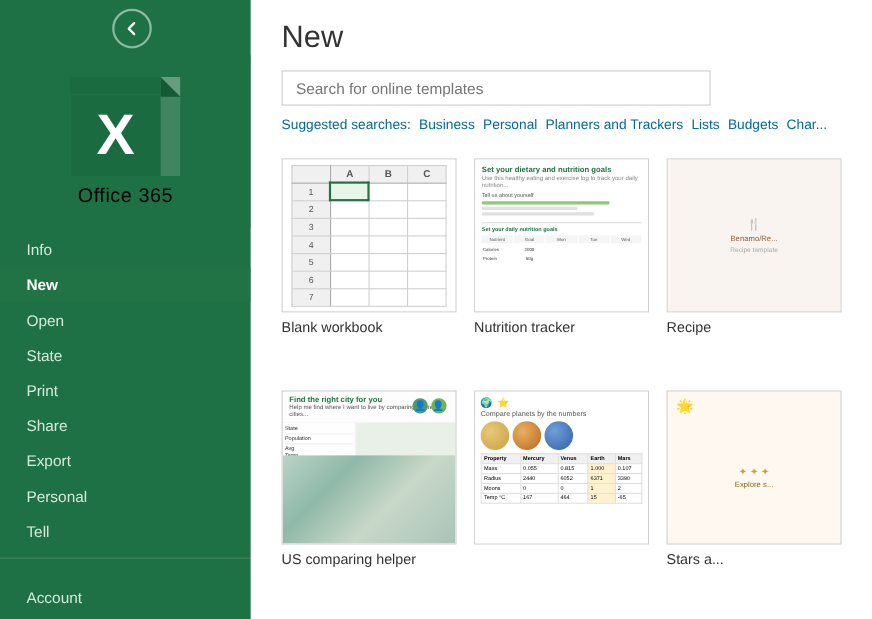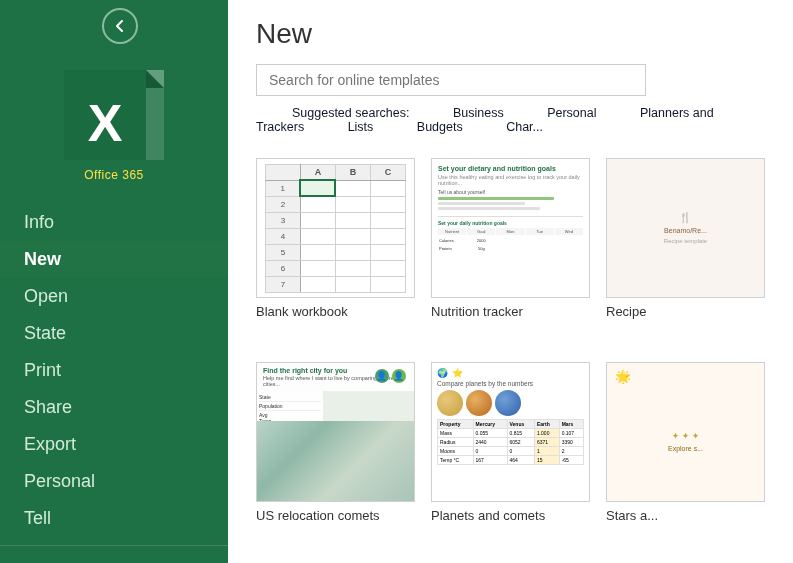--- a/index.html
+++ b/index.html
@@ -39,22 +39,22 @@
     }
 
     .logo-fold {
       position: absolute;
       top: 0; left: 0;
       width: 100px;
       height: 90px;
     }
 
     .logo-title {
-      color: #fde047;
-      font-size: 12px;
+      color: #000000;
+      font-size: 18px;
       font-weight: 300;
       letter-spacing: 0.5px;
       text-align: center;
     }
 
     .back-btn {
       width: 36px;
       height: 36px;
       border-radius: 50%;
       border: 2px solid rgba(255,255,255,0.5);
@@ -70,21 +70,21 @@
     .nav-section {
       display: flex;
       flex-direction: column;
       flex: 1;
       padding-top: 4px;
     }
 
     .nav-item {
       padding: 8px 24px;
       color: #d4ead9;
-      font-size: 18px;
+      font-size: 14px;
       cursor: pointer;
       white-space: nowrap;
       transition: background 0.1s;
     }
 
     .nav-item.active {
       background: #217346;
       color: #fff;
       font-weight: 600;
     }
@@ -131,23 +131,22 @@
       outline: none;
     }
 
     .suggested-searches {
       margin-top: 10px;
       font-size: 12.5px;
       color: #555;
     }
 
     .suggested-searches span {
-      color: #0f172a;
+      color: #0369a1;
       margin-right: 4px;
-      margin-left: 36px;
     }
 
     .search-tag {
       color: #0563bb;
       cursor: pointer;
       margin-right: 6px;
       font-size: 12.5px;
     }
 
     .templates-grid {
@@ -602,21 +601,21 @@
               </div>
           </div>
           <div class="map-image"></div>
 
           <div class="people-icons" style="top:6px; right:8px; left:auto;">
             <div class="person-icon" style="background:#4a9d6b; color:white;">👤</div>
             <div class="person-icon" style="background:#6bb84a; color:white;">👤</div>
           </div>
         </div>
       </div>
-      <div class="template-label">US relocation comets</div>
+      <div class="template-label">US comparing helper</div>
     </div>
 
     <div class="template-card">
       <div class="template-thumb">
         <div class="planets-thumb">
           <div style="display:flex; align-items:center; gap:4px; margin-bottom:2px;">
             <span style="font-size:9px;">🌍</span>
             <span style="font-size:9px;">⭐</span>
           </div>
           <div class="planets-header-text">Compare planets by the numbers</div>
@@ -659,21 +658,20 @@
               <td>Temp °C</td>
               <td>167</td>
               <td>464</td>
               <td class="highlight">15</td>
               <td>-65</td>
             </tr>
           </tbody>
             </table>
         </div>
       </div>
-      <div class="template-label">Planets and comets</div>
     </div>
 
     <div class="template-card">
       <div class="template-thumb">
         <div class="stars-thumb" style="position:relative;">
           <div style="position:absolute; top:6px; left:8px; font-size:13px;">🌟</div>
           <div style="font-size:7px; color:#8B6914; margin-top:20px; text-align:center;">
             <div style="margin-bottom:4px; font-size:9px; color:#c8a040;">✦ ✦ ✦</div>
             <div>Explore s...</div>
           </div>

